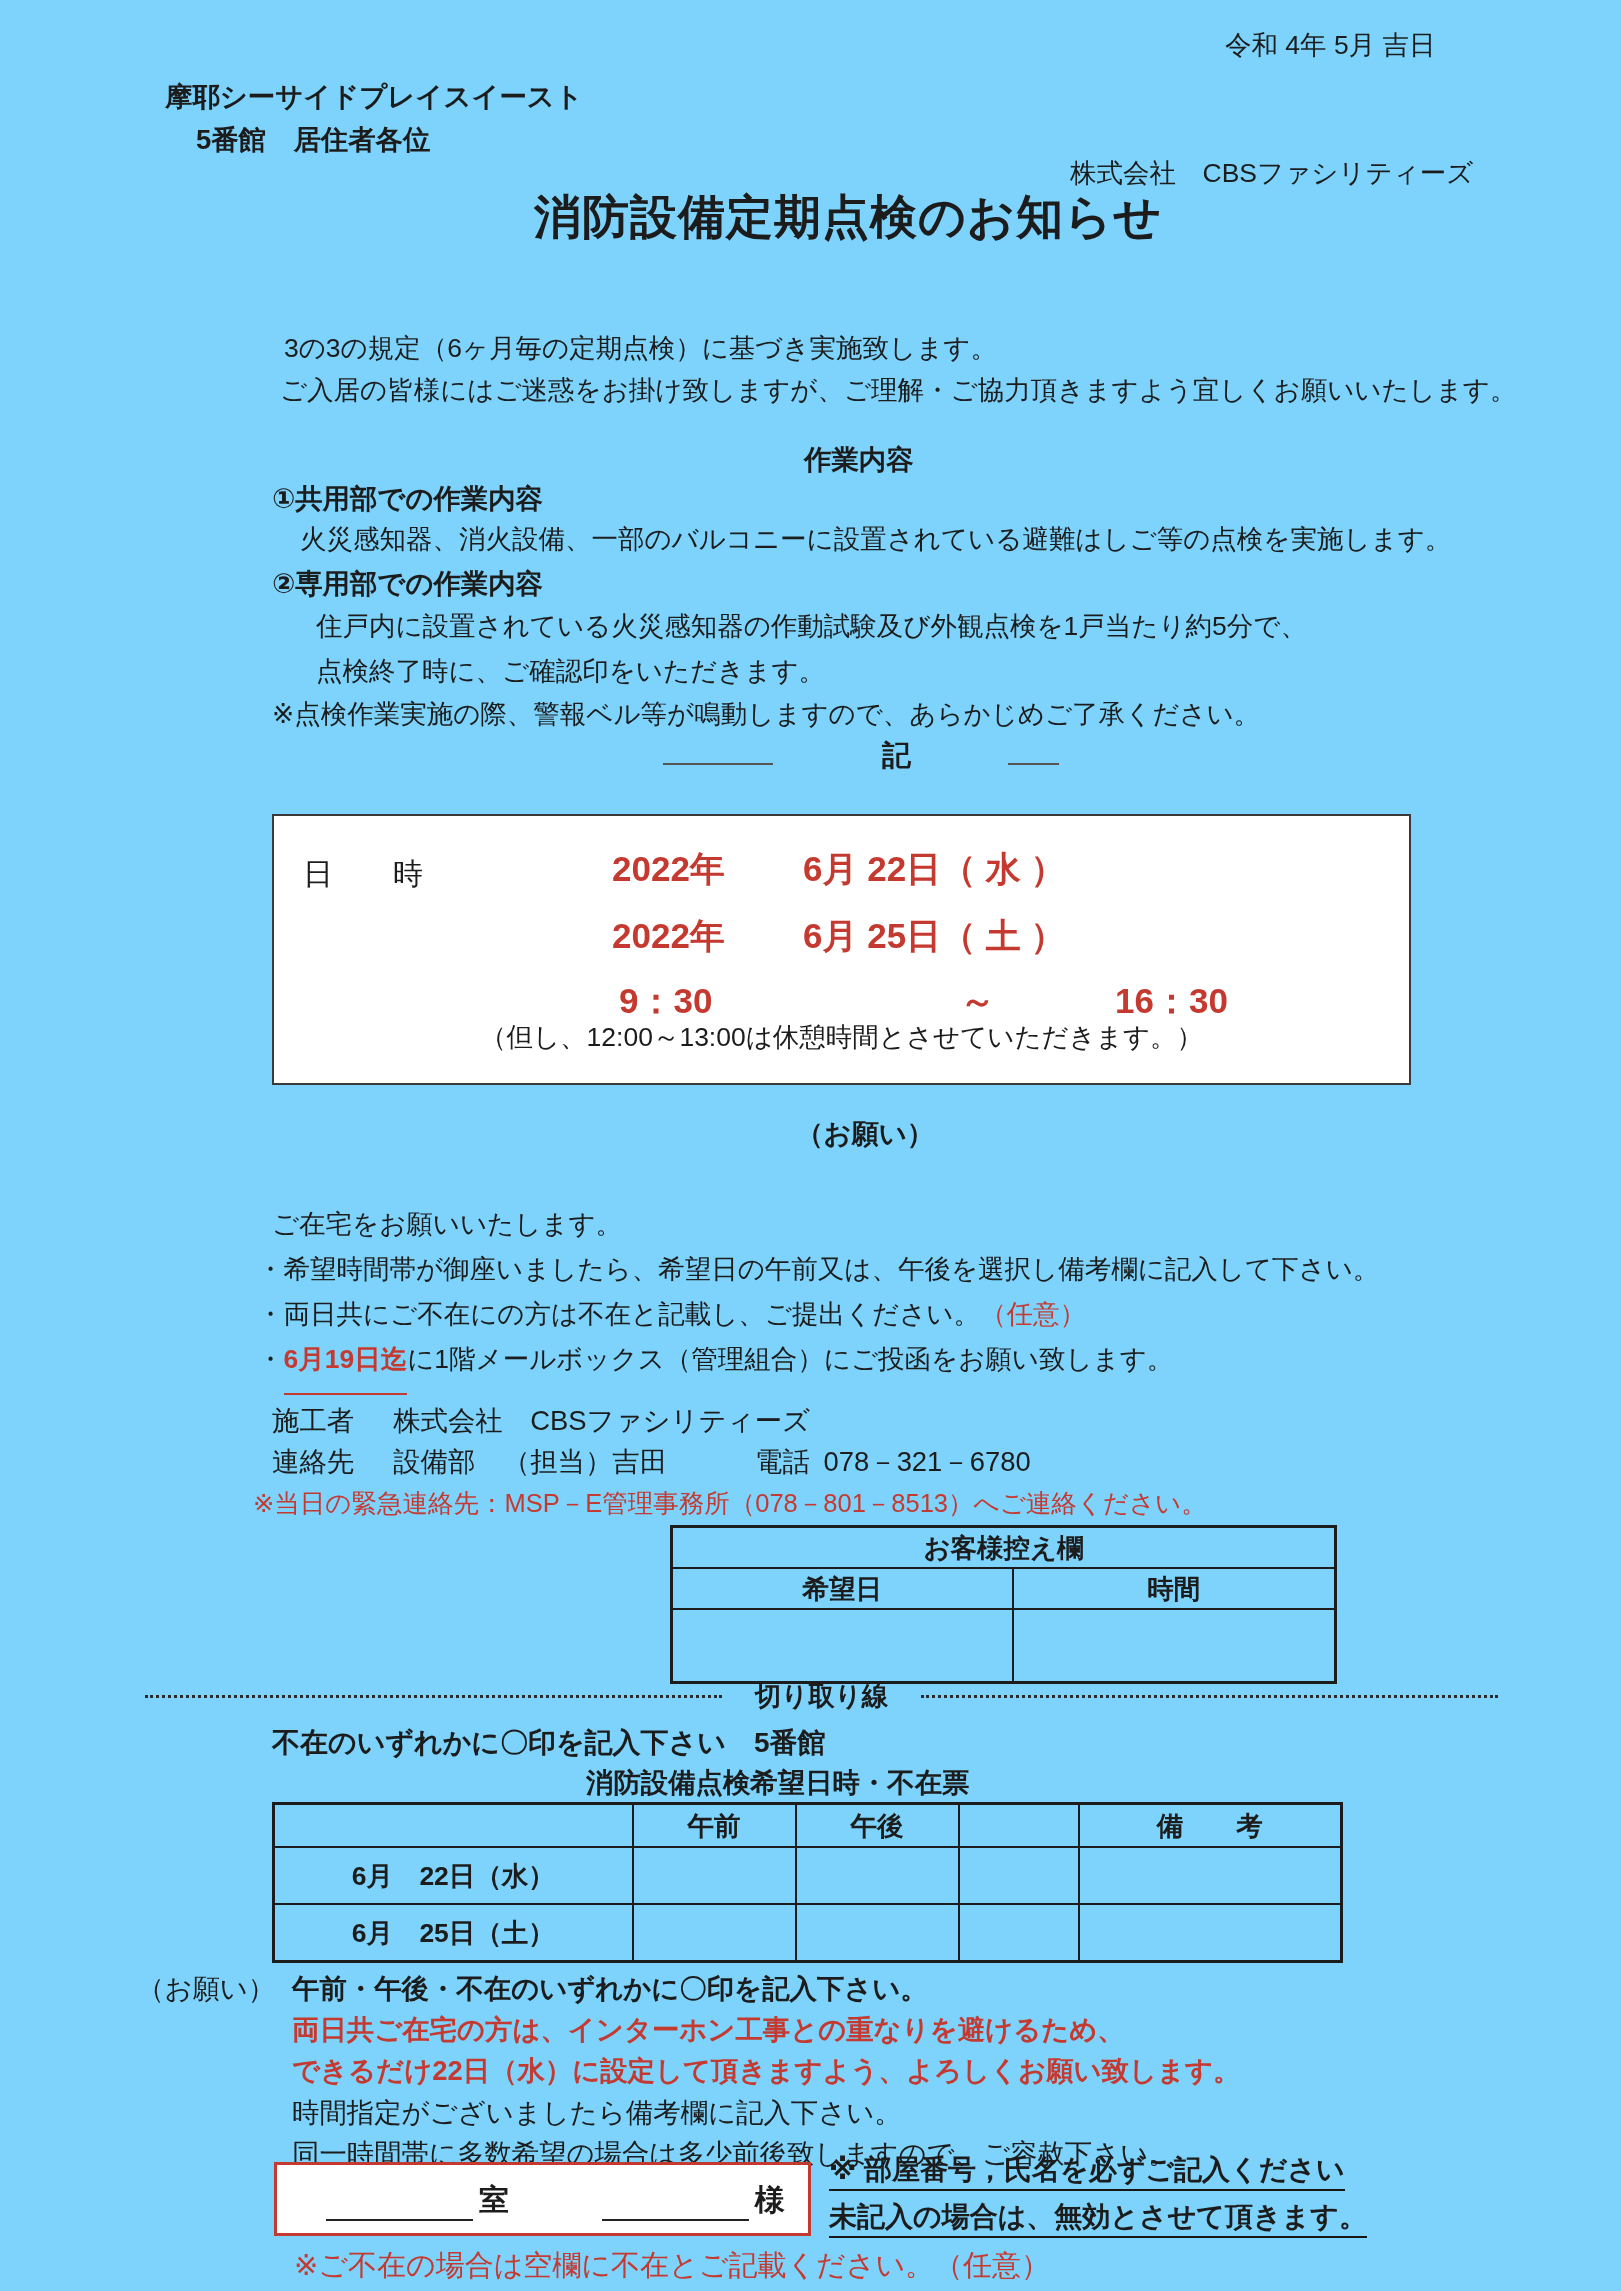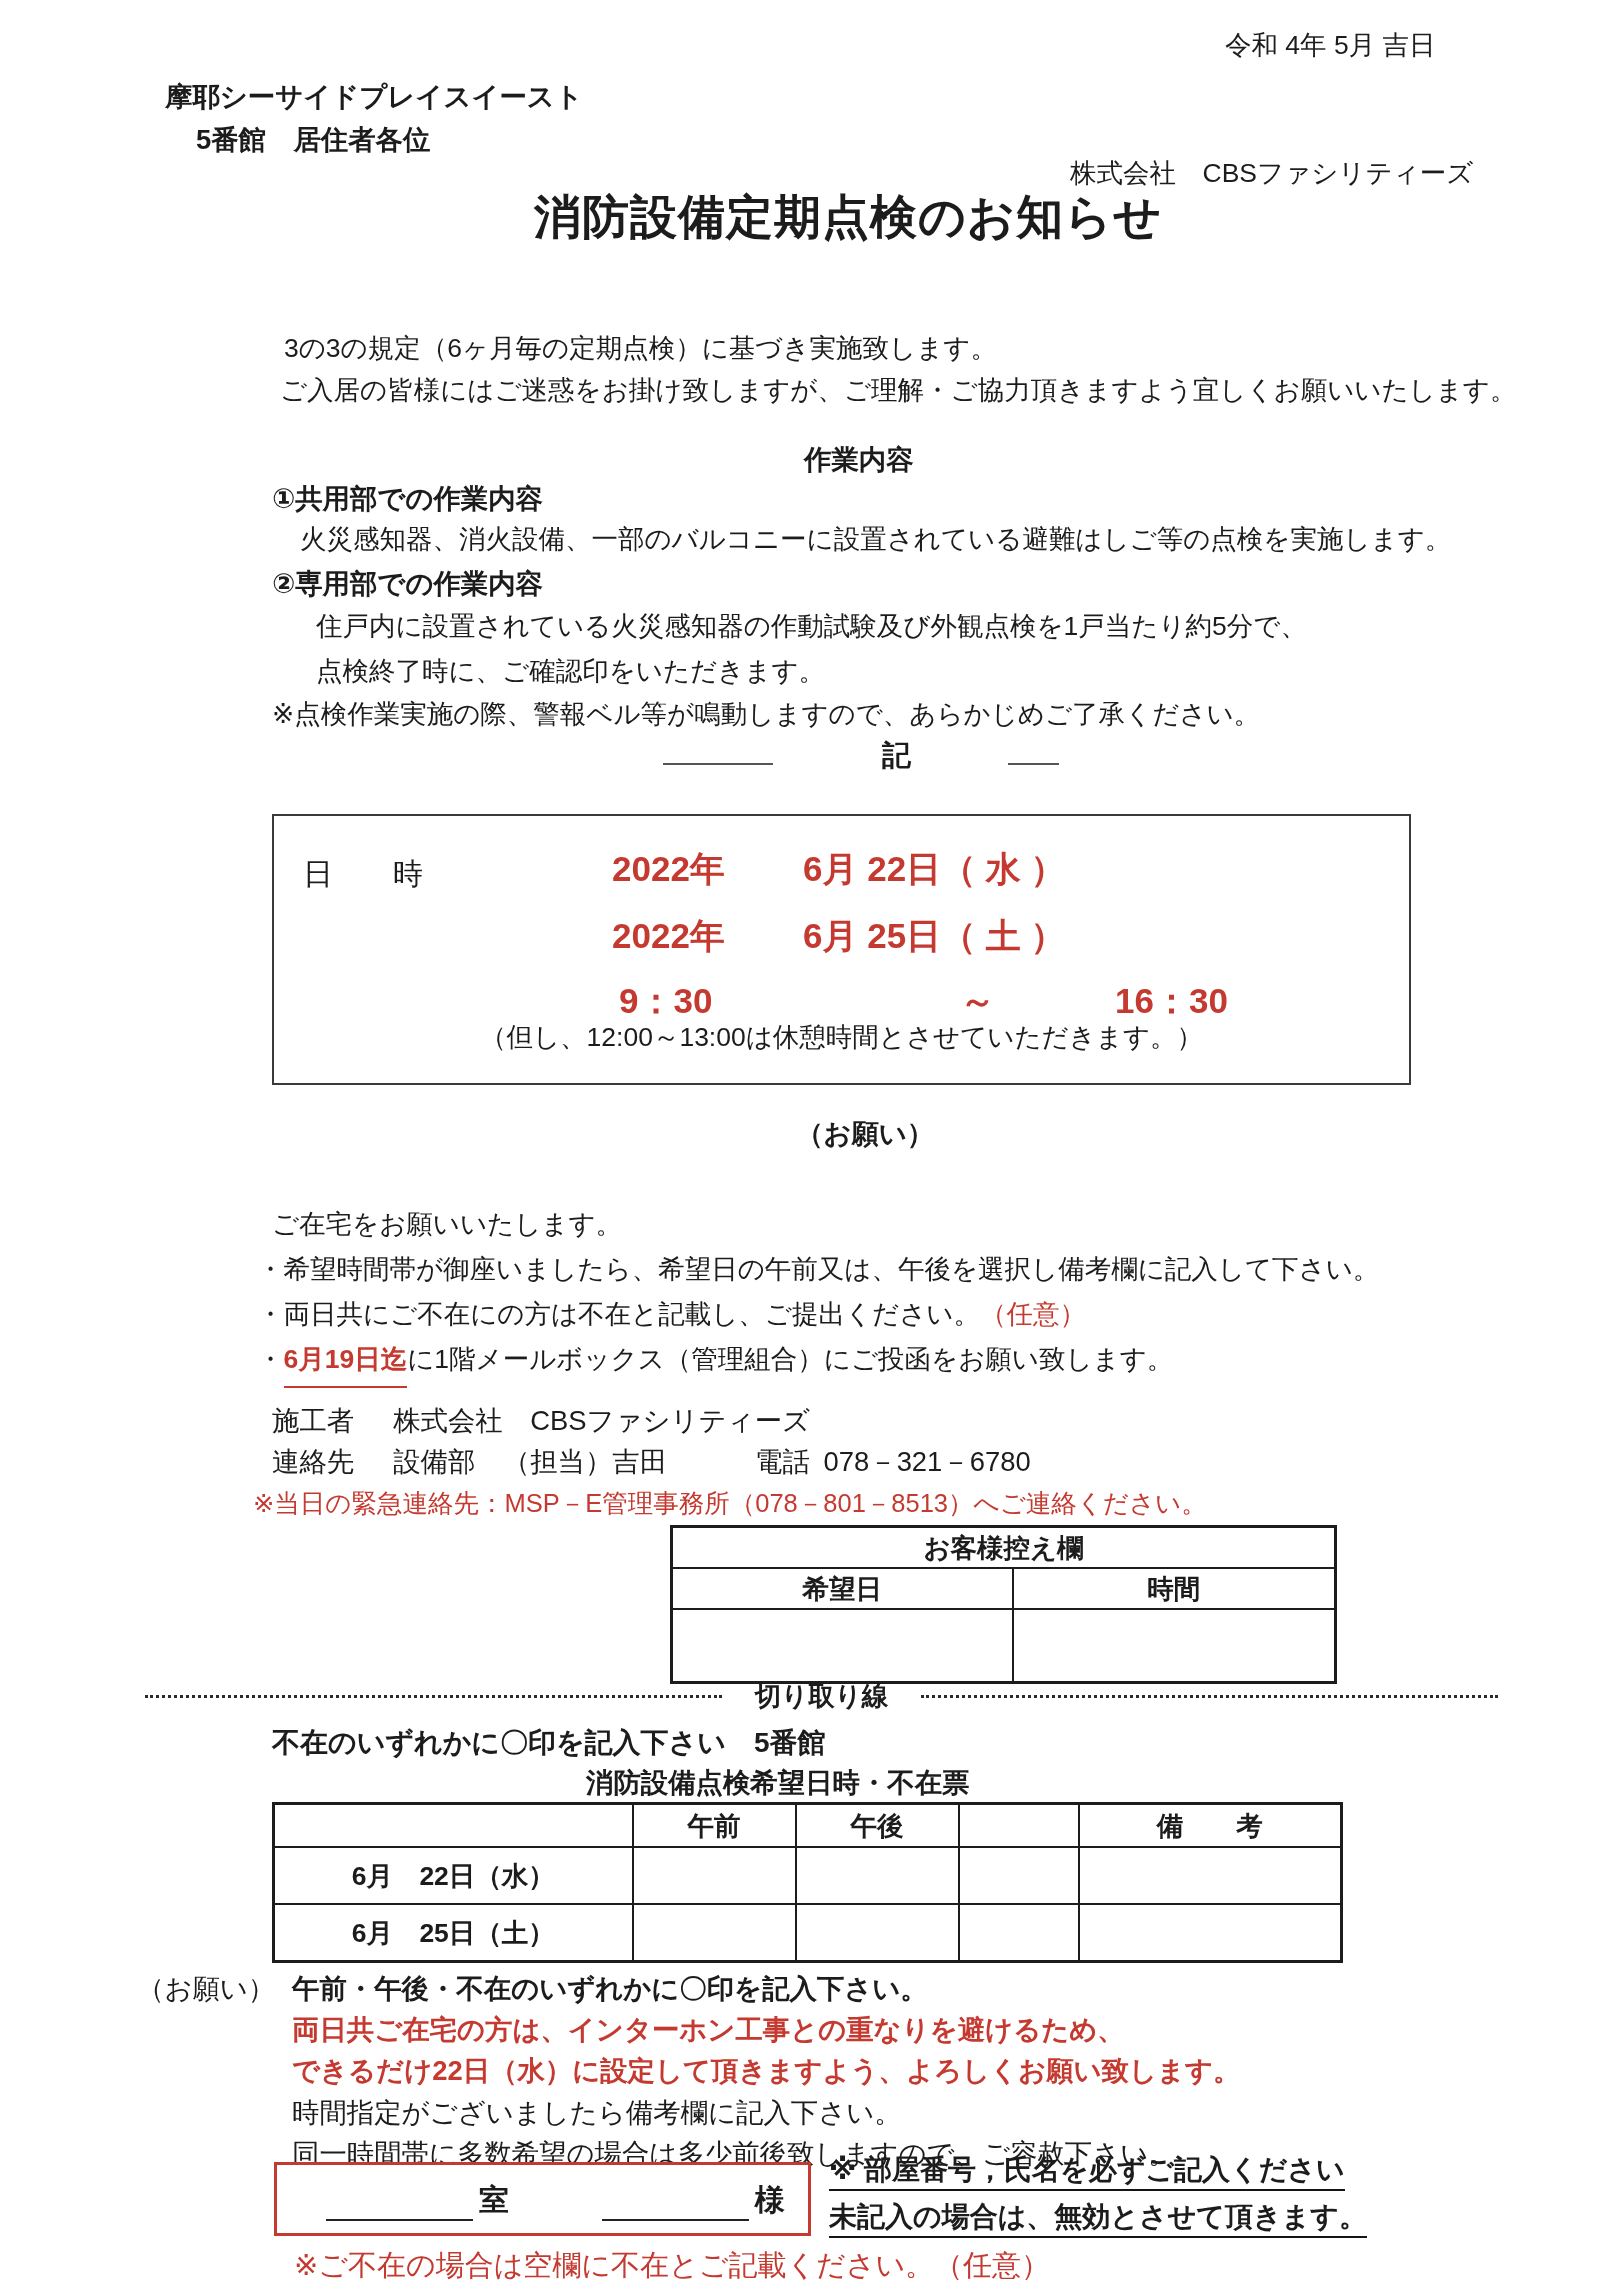--- a/index.html
+++ b/index.html
@@ -1,20 +1,20 @@
 <!DOCTYPE html>
 <html><head>
 <meta charset="utf-8">
 <style>
   html,body{margin:0;padding:0;background:#e8e8e8;}
   .page{
     position:relative;
     width:1621px;height:2292px;
     margin:0 auto;
-    background:#ffffff;
+    background:#7dd3fc;
     font-family:"Liberation Sans","DejaVu Sans",sans-serif;
     color:#1c1c1c;
     overflow:hidden;
   }
   .abs{position:absolute;white-space:nowrap;line-height:1.25;}
   .b{font-weight:bold;}
   .red{color:#c53a30;}
   .fs26{font-size:25.5px;} .fs27{font-size:26.5px;} .fs28{font-size:27.4px;}
   .fs29{font-size:28px;} .fs30{font-size:29px;} .fs31{font-size:30px;}
   .fs36{font-size:35px;} .fs48{font-size:47px;}
@@ -41,21 +41,21 @@
   .reply-table td{border:2.9px solid #1c1c1c;text-align:center;vertical-align:middle;padding:0;font-size:26.5px;}
   .reply-head-row td{height:41px;font-weight:bold;}
   .reply-data-row td{height:55px;font-weight:bold;}
   
   .room-box{
     position:absolute;left:274px;top:2162px;width:537px;height:74px;
     border:3.9px solid #c53a30;background:#fff;
     display:flex;align-items:flex-end;padding-bottom:11.8px;box-sizing:border-box;
   }
   .blank-line{display:inline-block;width:147px;border-bottom:2.9px solid #222;height:29px;}
-  .u-red{border-bottom:2.9px solid #c53a30;padding-bottom:12px;}
+  .u-red{border-bottom:2.9px solid #c53a30;padding-bottom:19px;}
   .u-black{border-bottom:2.9px solid #151515;padding-bottom:3.9px;}
   .sp40{margin-left:39px;} .sp90{margin-left:88px;}
 </style>
 </head>
 <body>
 
 <div class="page">
 
   <div class="abs fs27" style="left:1225px;top:29px;">令和 4年 5月 吉日</div>
   <div class="abs fs28 b" style="left:165px;top:80px;">摩耶シーサイドプレイスイースト</div>

